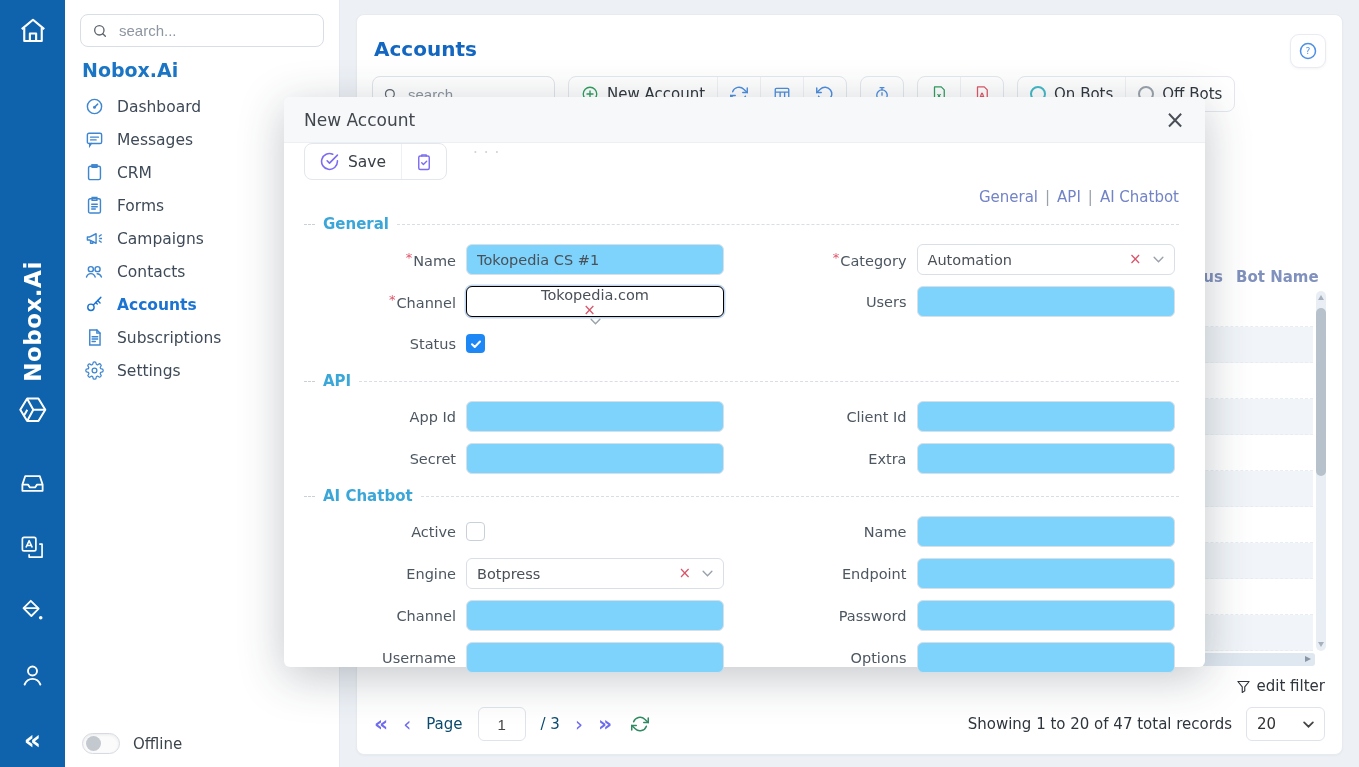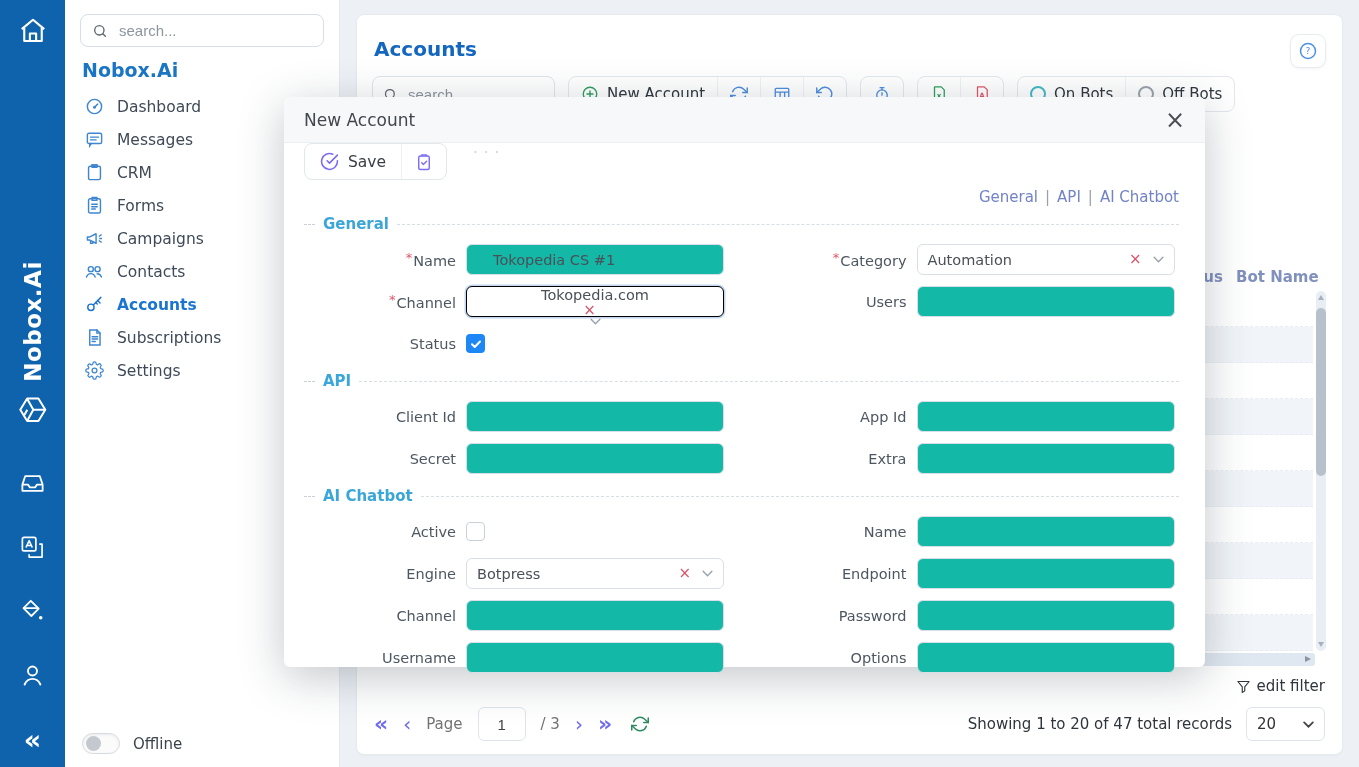--- a/index.html
+++ b/index.html
@@ -75,21 +75,21 @@
   .hscroll .arr { position:absolute; right:4px; top:3px; width:0; height:0; border-top:3.5px solid transparent;
                   border-bottom:3.5px solid transparent; border-left:6px solid #8a96a5; }
 
   .edit-filter { position:absolute; top:662px; right:17px; display:flex; align-items:center; gap:6px;
                  font-size:15px; color:#2f363d; cursor:pointer; }
 
   .pager { position:absolute; bottom:13px; left:17px; right:17px; display:flex; align-items:center; justify-content:space-between; }
   .pager-left { display:flex; align-items:center; gap:15px; }
   .pg-glyph { color:#6f6cf0; font-size:22px; line-height:1; cursor:pointer; font-weight:bold; }
   .pg-glyph.sm { font-size:20px; font-weight:normal; }
-  .pg-label { color:#737373; font-size:15px; }
+  .pg-label { color:#0c4a6e; font-size:15px; }
   .page-no { width:48px; height:34px; border:1px solid #dfe4ea; border-radius:6px; text-align:center;
              font-size:15px; color:#444; outline:none; }
   .pg-refresh { color:#2e8b62; display:flex; cursor:pointer; margin-left:4px; }
   .pager-right { display:flex; align-items:center; gap:14px; }
   .showing { font-size:15px; color:#2f363d; }
   .size-select { width:79px; height:34px; border:1px solid #dfe4ea; border-radius:6px; background:#fff;
                  display:flex; align-items:center; justify-content:space-between; padding:0 10px;
                  font-size:15px; color:#333; cursor:pointer; }
 
   
@@ -111,22 +111,22 @@
   .modal-tabs .sep { color:#9aa1a9; margin:0 7px; }
   .section-hdr { display:flex; align-items:center; gap:8px; margin:9px 0 11px; }
   .dash-pre { width:11px; border-top:1px dashed #c9d0d8; }
   .sec-label { color:#3ba6d8; font-weight:bold; font-size:15px; }
   .dash-post { flex:1; border-top:1px dashed #d8dee5; }
   .form-grid { display:grid; grid-template-columns:1fr 1fr; column-gap:26px; row-gap:11px; }
   .field { display:flex; align-items:center; min-height:31px; }
   .f-label { width:152px; text-align:right; margin-right:10px; font-size:14.5px; color:#4d5761; flex-shrink:0; }
   .req { color:#e0556a; font-size:13px; vertical-align:4px; margin-right:1px; }
   .f-control { width:258px; position:relative; }
-  .txt { width:100%; height:31px; border:1px solid #d9dfe6; border-radius:6px; padding:0 26px;
-         font-size:14.5px; color:#4a5057; outline:none; background:#14b8a6;
+  .txt { width:100%; height:31px; border:1px solid #d9dfe6; border-radius:6px; padding:0 10px;
+         font-size:14.5px; color:#4a5057; outline:none; background:#7dd3fc;
          font-family:"DejaVu Sans","Liberation Sans",sans-serif; }
   .sel { height:31px; border:1px solid #d9dfe6; border-radius:6px; display:flex; align-items:center;
          padding:0 10px; font-size:14.5px; color:#4a5057; background:#fff; cursor:pointer; }
   .sel .val { flex:1; }
   .sel .clear { color:#d9556a; font-size:15px; margin-right:11px; cursor:pointer; line-height:1; }
   .sel .car { color:#99a1ab; display:flex; }
   .sel.focused { border:1px solid #000000; box-shadow:0 0 0 1.5px #c3d6f0;flex-direction:column; }
   .chk { width:19px; height:19px; border-radius:4px; cursor:pointer; }
   .chk.on { background:#1e87f6; display:flex; align-items:center; justify-content:center; }
   .chk.off { background:#fff; border:1px solid #c8d1da; }
@@ -539,25 +539,25 @@
       </div>
     </div>
 
     <div class="section-hdr" style="margin-top:13px;">
       <span class="dash-pre"></span>
         <span class="sec-label">API</span>
         <span class="dash-post"></span>
     </div>
     <div class="form-grid">
       <div class="field">
+        <label class="f-label">App Id</label>
+        <div class="f-control"><input class="txt" style=""></div>
+      </div>
+      <div class="field">
         <label class="f-label">Client Id</label>
-        <div class="f-control"><input class="txt" style=""></div>
-      </div>
-      <div class="field">
-        <label class="f-label">App Id</label>
         <div class="f-control"><input class="txt" style=""></div>
       </div>
       <div class="field">
         <label class="f-label">Secret</label>
         <div class="f-control"><input class="txt" style=""></div>
       </div>
       <div class="field">
         <label class="f-label">Extra</label>
         <div class="f-control"><input class="txt" style=""></div>
       </div>

